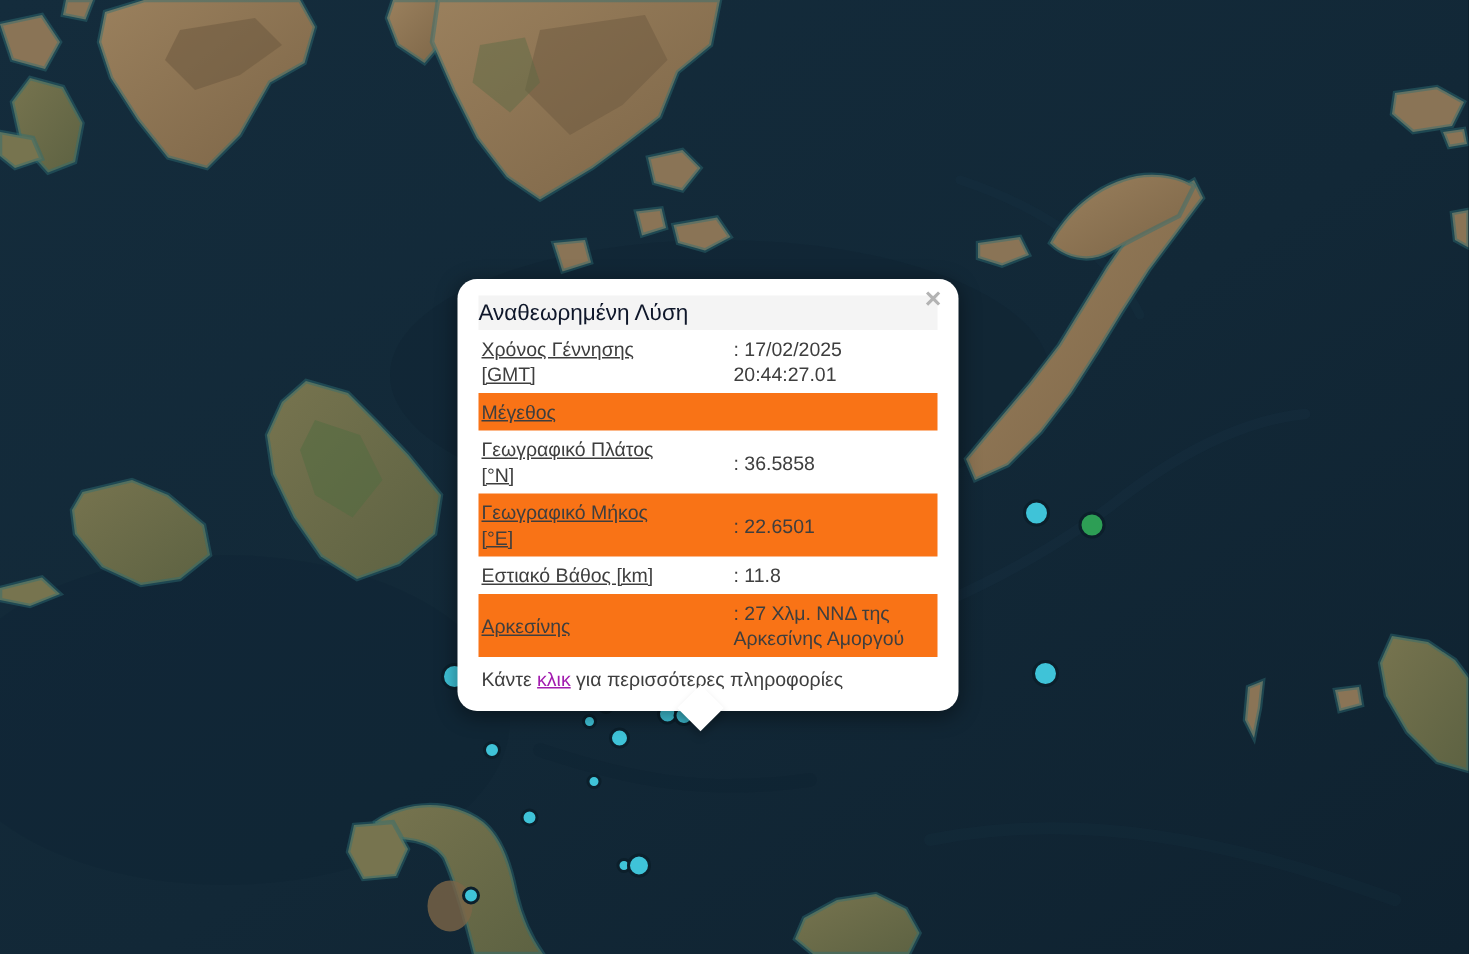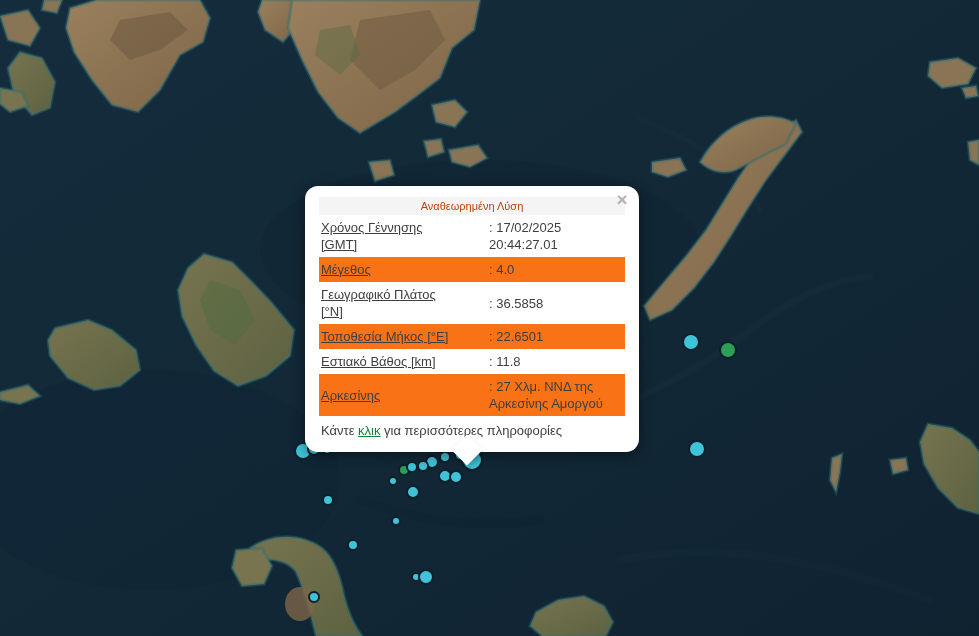--- a/index.html
+++ b/index.html
@@ -13,28 +13,28 @@
          background:#ffffff;border-radius:13px;
          box-shadow:0 3px 14px rgba(0,0,0,.45);
          color:#3e3e3e;font-size:13px;}
   .popup-inner{padding:11px 14px 12px 14px;}
   .popup-tail{position:absolute;left:151px;bottom:-9px;width:22px;height:22px;
               background:#ffffff;transform:rotate(45deg);
               box-shadow:3px 3px 6px rgba(0,0,0,.18);}
   .popup-close{position:absolute;top:5px;right:8px;width:18px;height:18px;
                color:#b3b3b3;font:bold 19px/18px "Liberation Sans",sans-serif;
                text-align:center;cursor:pointer;}
-  .popup-title{background:#f4f4f4;text-align:center;padding:3px 0;
-               color:#c2410c;font-size:11px;}
+  .popup-title{background:#f4f4f4;padding:3px 0;
+               color:#0f172a;font-size:15px;}
   .prow{display:flex;align-items:center;padding:2px 0;line-height:17px;}
   .prow.alt{background:#f97316;}
   .plabel{width:140px;flex:0 0 140px;padding:2px 4px 2px 2px;box-sizing:border-box;text-decoration:underline;}
   .pvalue{flex:1;padding:2px 2px;margin-left:28px;}
   .popup-footer{padding:6px 2px 1px 2px;line-height:17px;}
-  .popup-link{color:#15803d;cursor:pointer;text-decoration:underline;}
+  .popup-link{color:#a21caf;cursor:pointer;text-decoration:underline;}
 </style>
 </head>
 <body>
 
 <div id="app">
   <svg id="map-svg" width="979" height="636" viewBox="0 0 979 636">
     <defs>
       <linearGradient id="seaGrad" x1="0" y1="0" x2="1" y2="1">
         <stop offset="0" stop-color="#142c3c"></stop>
         <stop offset="0.55" stop-color="#122837"></stop>
@@ -162,28 +162,27 @@
     <div class="popup-close">×</div>
     <div class="popup-inner">
       <div class="popup-title">Αναθεωρημένη Λύση</div>
 
       <div class="prow">
         <div class="plabel">Χρόνος Γέννησης [GMT]</div>
         <div class="pvalue">: 17/02/2025 20:44:27.01</div>
       </div>
       <div class="prow alt">
         <div class="plabel">Μέγεθος</div>
-        <div class="pvalue">: 4.0</div>
       </div>
       <div class="prow">
         <div class="plabel">Γεωγραφικό Πλάτος [°N]</div>
         <div class="pvalue">: 36.5858</div>
       </div>
       <div class="prow alt">
-        <div class="plabel">Τοποθεσία Μήκος [°E]</div>
+        <div class="plabel">Γεωγραφικό Μήκος [°E]</div>
         <div class="pvalue">: 22.6501</div>
       </div>
       <div class="prow">
         <div class="plabel">Εστιακό Βάθος [km]</div>
         <div class="pvalue">: 11.8</div>
       </div>
       <div class="prow alt">
         <div class="plabel">Αρκεσίνης</div>
         <div class="pvalue">: 27 Χλμ. ΝΝΔ της Αρκεσίνης Αμοργού</div>
       </div>

